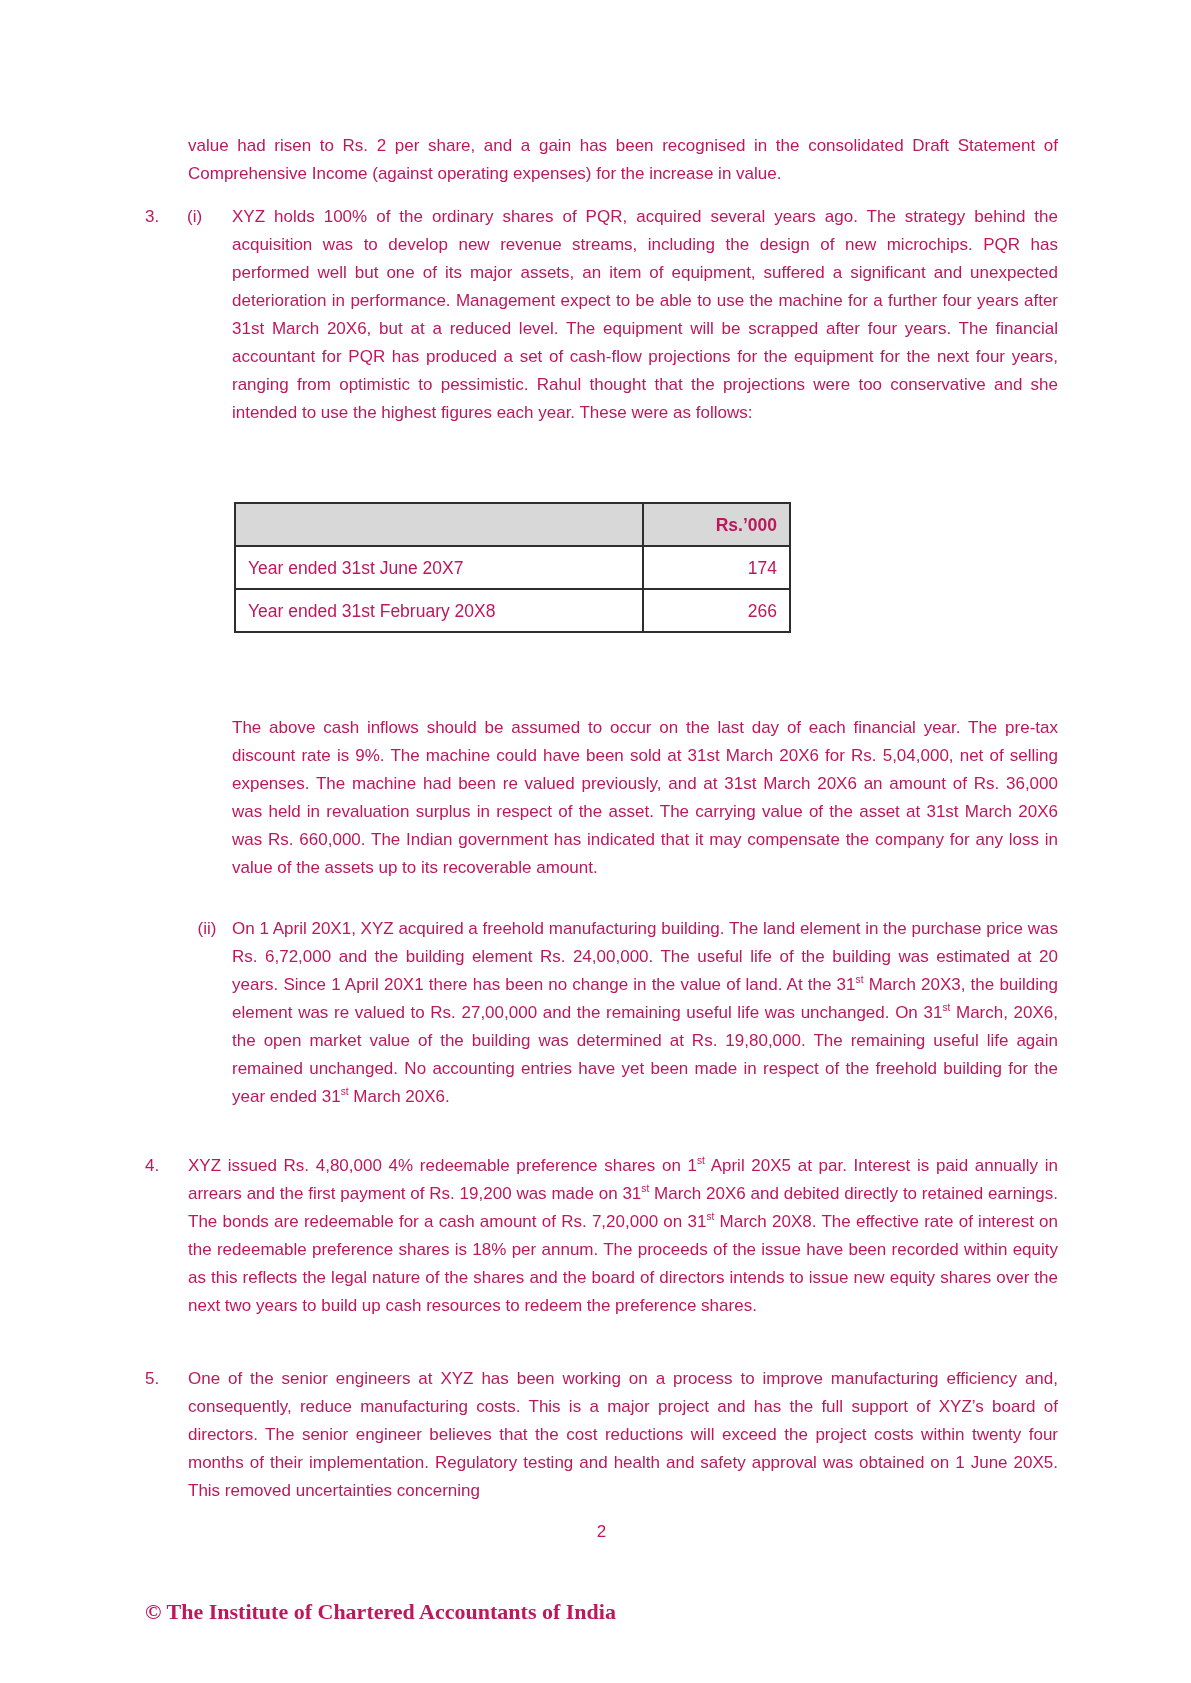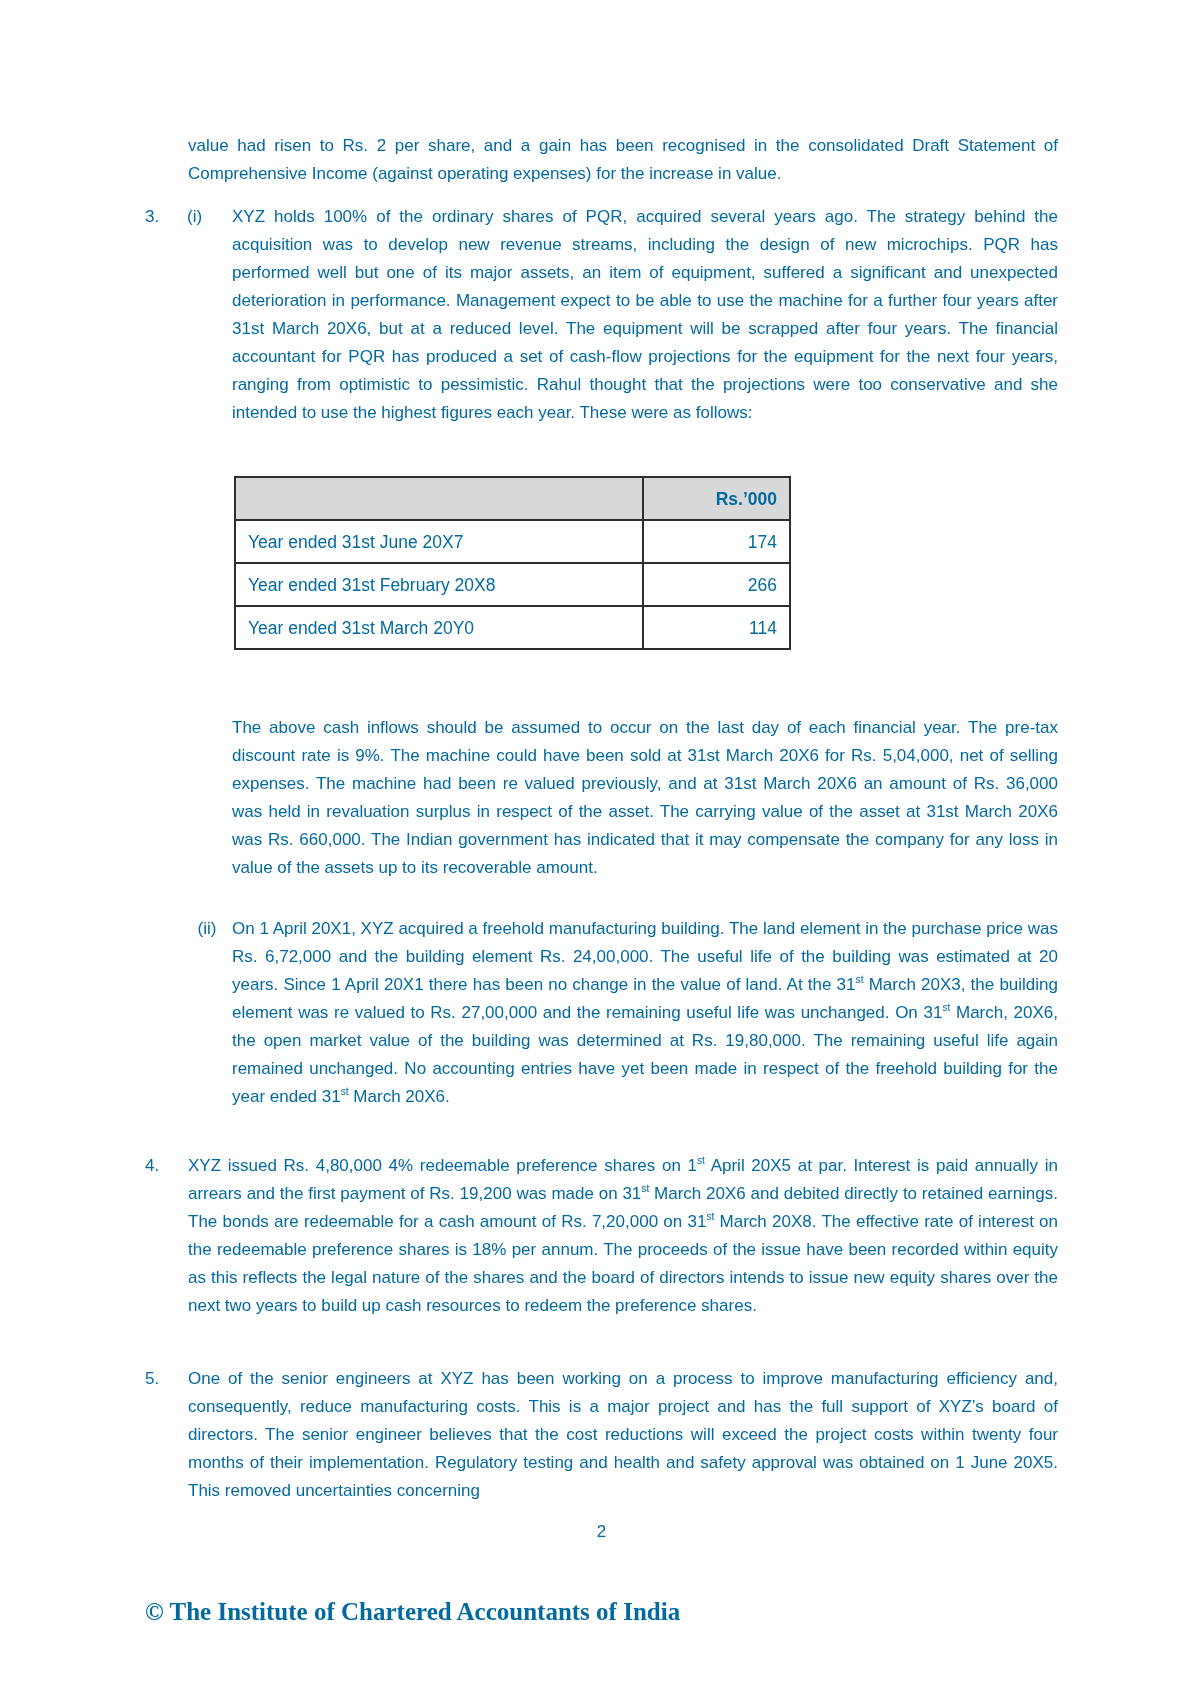--- a/index.html
+++ b/index.html
@@ -2,39 +2,40 @@
 <html><head>
 <meta charset="utf-8">
 <style>
   html, body { margin: 0; padding: 0; background: #888; }
   .page {
     position: relative;
     width: 1191px;
     height: 1683px;
     margin: 0 auto;
     background: #ffffff;
-    color: #0369a1;
+    color: #be185d;
     font-family: "Liberation Sans", "DejaVu Sans", sans-serif;
     font-size: 17px;
     line-height: 28px;
     overflow: hidden;
   }
   .abs { position: absolute; }
   .just { text-align: justify; }
   .flexrow { display: flex; align-items: flex-start; }
   .num-col { flex: none; width: 42px; }
   .marker-col { flex: none; width: 45px; }
   .marker-col-ii { flex: none; width: 50px; text-align: center; }
   .body-col { flex: 1 1 auto; text-align: justify; }
   sup { font-size: 0.6em; line-height: 0; vertical-align: super; }
 
   table.cashflow {
     border-collapse: collapse;
     table-layout: fixed;
     font-size: 17.5px;
+    margin-top: 26px;
   }
   table.cashflow th, table.cashflow td {
     border: 2px solid #2e2e2e;
     height: 41px;
     padding: 0 12px;
     vertical-align: middle;
   }
   table.cashflow th {
     background: #d8d8d8;
     font-weight: bold;
@@ -42,21 +43,21 @@
   }
   .col-label { width: 408px; }
   .col-value { width: 147px; }
   td.row-label { text-align: left; }
   td.row-value { text-align: right; }
 
   .page-number { text-align: center; }
   .footer {
     font-family: "Liberation Serif", "DejaVu Serif", serif;
     font-weight: bold;
-    font-size: 25px;
+    font-size: 22px;
     line-height: 24px;
   }
 </style>
 </head>
 <body>
 
 <div class="page">
 
   <p class="abs just" style="left:188px; top:132px; width:870px; margin:0;">value had risen to Rs. 2 per share, and a gain has been recognised in the consolidated Draft Statement of Comprehensive Income (against operating expenses) for the increase in value.</p>
 
@@ -77,24 +78,20 @@
         <th>Rs.’000</th>
       </tr>
       <tr>
         <td class="row-label">Year ended 31st June 20X7</td>
         <td class="row-value">174</td>
       </tr>
       <tr>
         <td class="row-label">Year ended 31st February 20X8</td>
         <td class="row-value">266</td>
       </tr>
-      <tr>
-        <td class="row-label">Year ended 31st March 20Y0</td>
-        <td class="row-value">114</td>
-      </tr>
     </tbody>
   </table>
 
   <p class="abs just" style="left:232px; top:714px; width:826px; margin:0;">The above cash inflows should be assumed to occur on the last day of each financial year. The pre-tax discount rate is 9%. The machine could have been sold at 31st March 20X6 for Rs. 5,04,000, net of selling expenses. The machine had been re valued previously, and at 31st March 20X6 an amount of Rs. 36,000 was held in revaluation surplus in respect of the asset. The carrying value of the asset at 31st March 20X6 was Rs. 660,000. The Indian government has indicated that it may compensate the company for any loss in value of the assets up to its recoverable amount.</p>
 
   <div class="abs flexrow" style="left:182px; top:915px; width:876px;">
     <div class="marker-col-ii">(ii)</div>
     <div class="body-col">On 1 April 20X1, XYZ acquired a freehold manufacturing building. The land element in the purchase price was Rs. 6,72,000 and the building element Rs. 24,00,000. The useful life of the building was estimated at 20 years. Since 1 April 20X1 there has been no change in the value of land. At the 31<sup>st</sup> March 20X3, the building element was re valued to Rs. 27,00,000 and the remaining useful life was unchanged. On 31<sup>st</sup> March, 20X6, the open market value of the building was determined at Rs. 19,80,000. The remaining useful life again remained unchanged. No accounting entries have yet been made in respect of the freehold building for the year ended 31<sup>st</sup> March 20X6.</div>
   </div>
 

